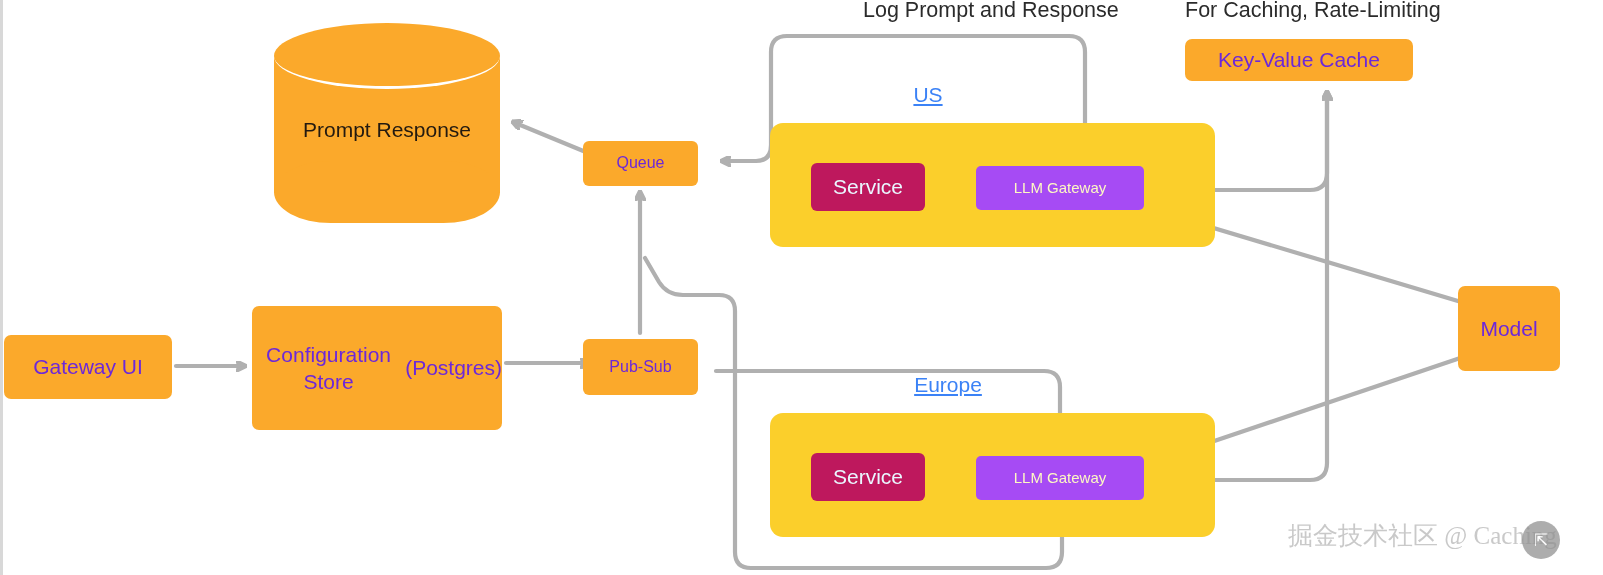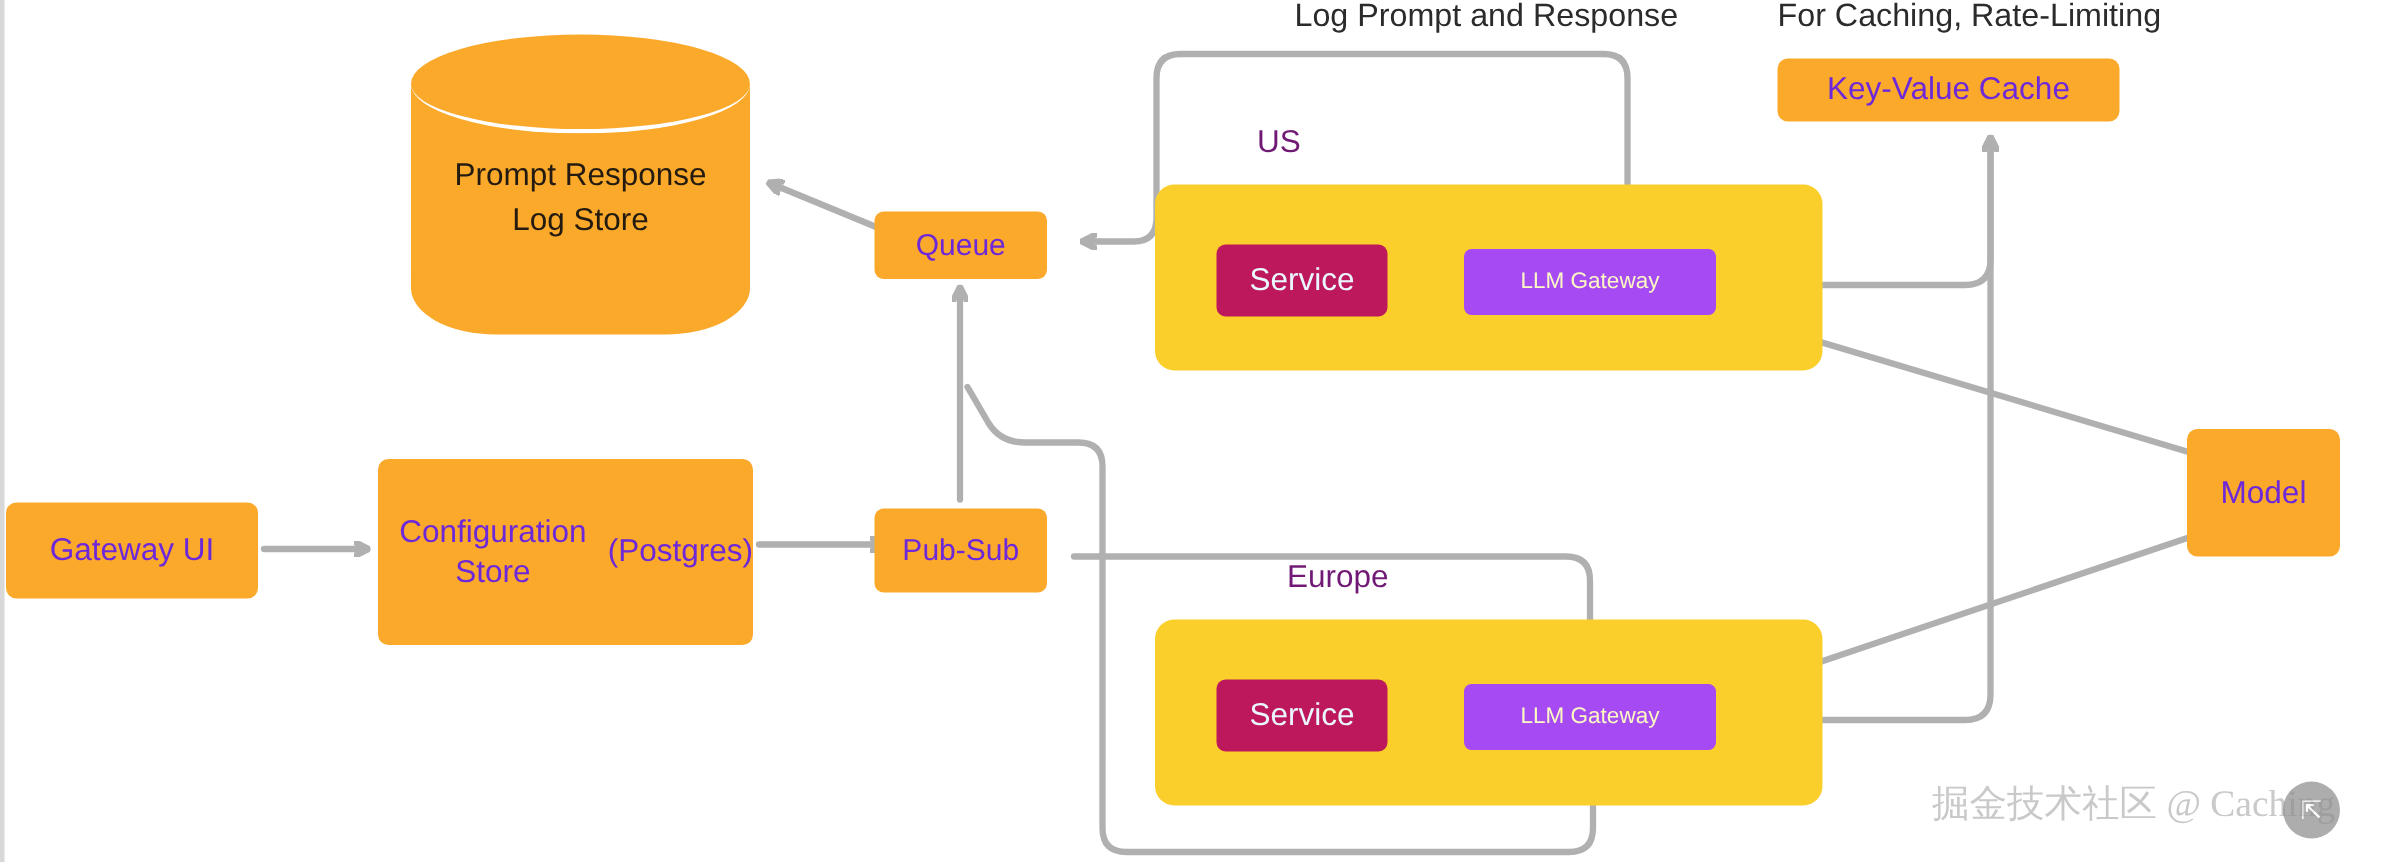--- a/index.html
+++ b/index.html
@@ -33,31 +33,32 @@
     justify-content: center;
     text-align: center;
     line-height: 1.30;
   }
   .orange-box {
     background: #FBA92B;
     border-radius: 7px;
     color: #6d28d9;
     font-size: 21px;
   }
-  .orange-box.tight { border-radius: 6px; font-size: 20px; }
+  .orange-box.tight { border-radius: 6px; font-size: 16px; }
   .region-band {
     background: #FBCF2B;
     border-radius: 13px;
   }
   .region-label {
     position: absolute;
-    color: #701a75;
-    font-size: 21px;
-    text-align: left;
+    color: #3b82f6;
+    font-size: 21px;
+    text-align: center;
     white-space: nowrap;
+    text-decoration: underline;
   }
   .annot-label {
     position: absolute;
     color: #2b2b2b;
     font-size: 21.5px;
     white-space: nowrap;
   }
   .service-box {
     background: #be185d;
     border-radius: 6px;
@@ -178,23 +179,22 @@
   </svg>
 
   <div class="annot-label" style="left:863px; top:-2px;">Log Prompt and Response</div>
 
   <div class="annot-label" style="left:1185px; top:-2px;">For Caching, Rate-Limiting</div>
 
   <div class="cylinder" style="left:274px; top:23px; width:226px; height:193px;">
     <div class="cyl-body" style="top:33px; height:137px;"></div>
     <div class="cyl-bottom" style="top:138px; height:62px;"></div>
     <div class="cyl-top" style="top:0px; height:66px;"></div>
-    <div class="cyl-label" style="top:79px;">
+    <div class="cyl-label" style="top:92px;">
       <div>Prompt Response</div>
-      <div>Log Store</div>
     </div>
   </div>
 
   <div class="node orange-box" style="left:4px; top:335px; width:168px; height:64px;">
     <span>Gateway UI</span>
   </div>
 
   <div class="node orange-box" style="left:252px; top:306px; width:250px; height:124px; ">
     <span>Configuration Store</span>
     <span>(Postgres)</span>

